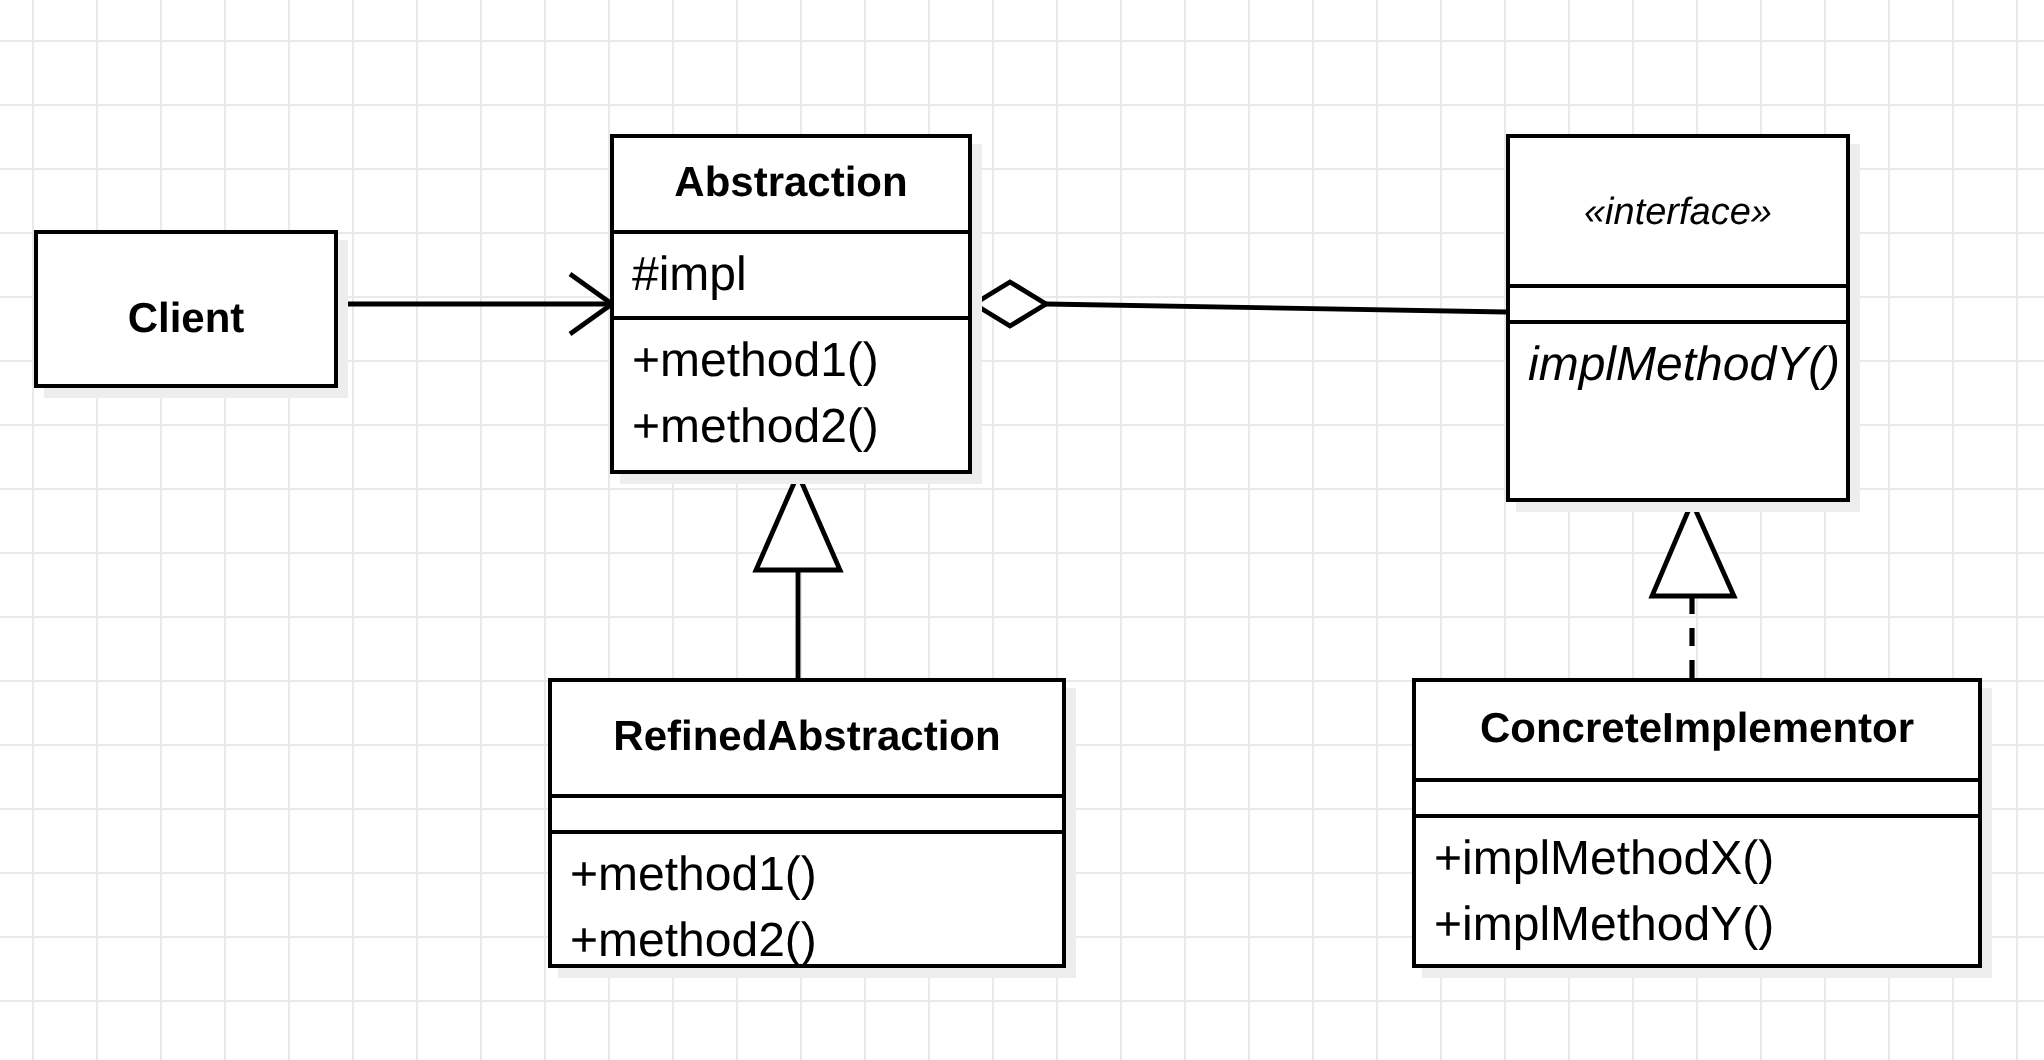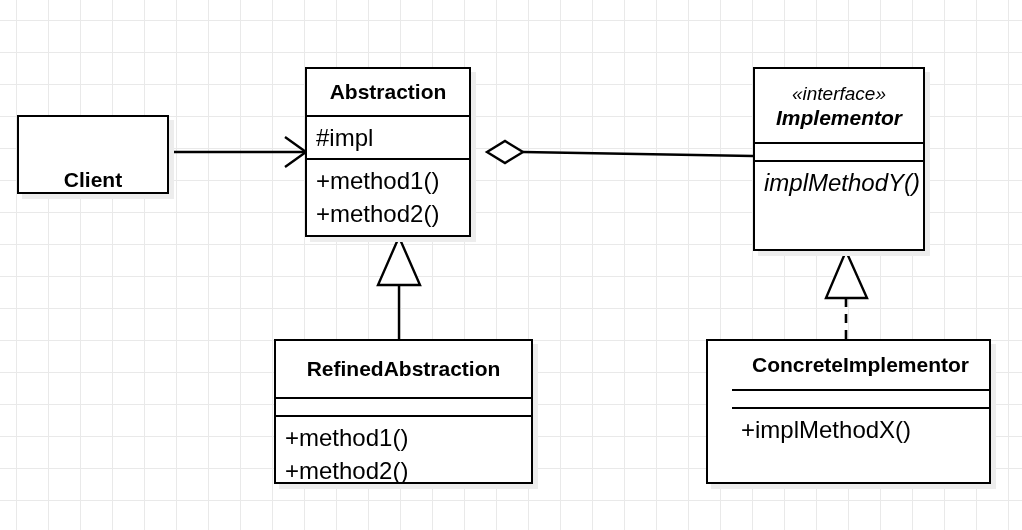--- a/index.html
+++ b/index.html
@@ -100,26 +100,26 @@
   }
   .open-head {
     fill: none;
     stroke: #000000;
     stroke-width: 2.4;
     stroke-linecap: butt;
   }
 
   
   #box-client       { left: 17px;  top: 115px; width: 152px; height: 79px; }
-  #box-abstraction  { left: 305px; top: 67px;  width: 166px; height: 170px; }
+  #box-abstraction  { left: 305px; top: 67px;  width: 181px; height: 170px; }
   #box-implementor  { left: 753px; top: 67px;  width: 172px; height: 184px; font-style: italic; }
   #box-refined      { left: 274px; top: 339px; width: 259px; height: 145px; }
-  #box-concrete     { left: 706px; top: 339px; width: 285px; height: 145px; padding-left: 24px; }
-
-  #box-client .cmp-title        { height: 100%; justify-content: flex-end; padding-top: 10px; }
+  #box-concrete     { left: 706px; top: 339px; width: 285px; height: 145px; }
+
+  #box-client .cmp-title        { height: 100%; justify-content: center; padding-top: 10px; }
   #box-abstraction .cmp-title   { height: 46px; }
   #box-implementor .cmp-title   { height: 73px; padding-top: 2px; }
   #box-refined .cmp-title       { height: 56px; }
   #box-concrete .cmp-title      { height: 48px; }
 </style>
 </head>
 <body>
 
 <div id="canvas">
 
@@ -165,21 +165,20 @@
     </div>
     <div class="compartment cmp-members">
       <div class="member">+method1()</div>
       <div class="member">+method2()</div>
     </div>
   </div>
 
   <div class="uml-class" id="box-implementor">
     <div class="compartment cmp-title">
       <div class="stereotype">«interface»</div>
-      <div class="class-name">Implementor</div>
     </div>
     <div class="compartment cmp-members cmp-empty"></div>
     <div class="compartment cmp-members">
       <div class="member">implMethodY()</div>
     </div>
   </div>
 
   <div class="uml-class" id="box-refined">
     <div class="compartment cmp-title">
       <div class="class-name">RefinedAbstraction</div>
@@ -191,16 +190,17 @@
     </div>
   </div>
 
   <div class="uml-class" id="box-concrete">
     <div class="compartment cmp-title">
       <div class="class-name">ConcreteImplementor</div>
     </div>
     <div class="compartment cmp-members cmp-empty"></div>
     <div class="compartment cmp-members">
       <div class="member">+implMethodX()</div>
+      <div class="member">+implMethodY()</div>
     </div>
   </div>
 
 </div>
 
 </body></html>

